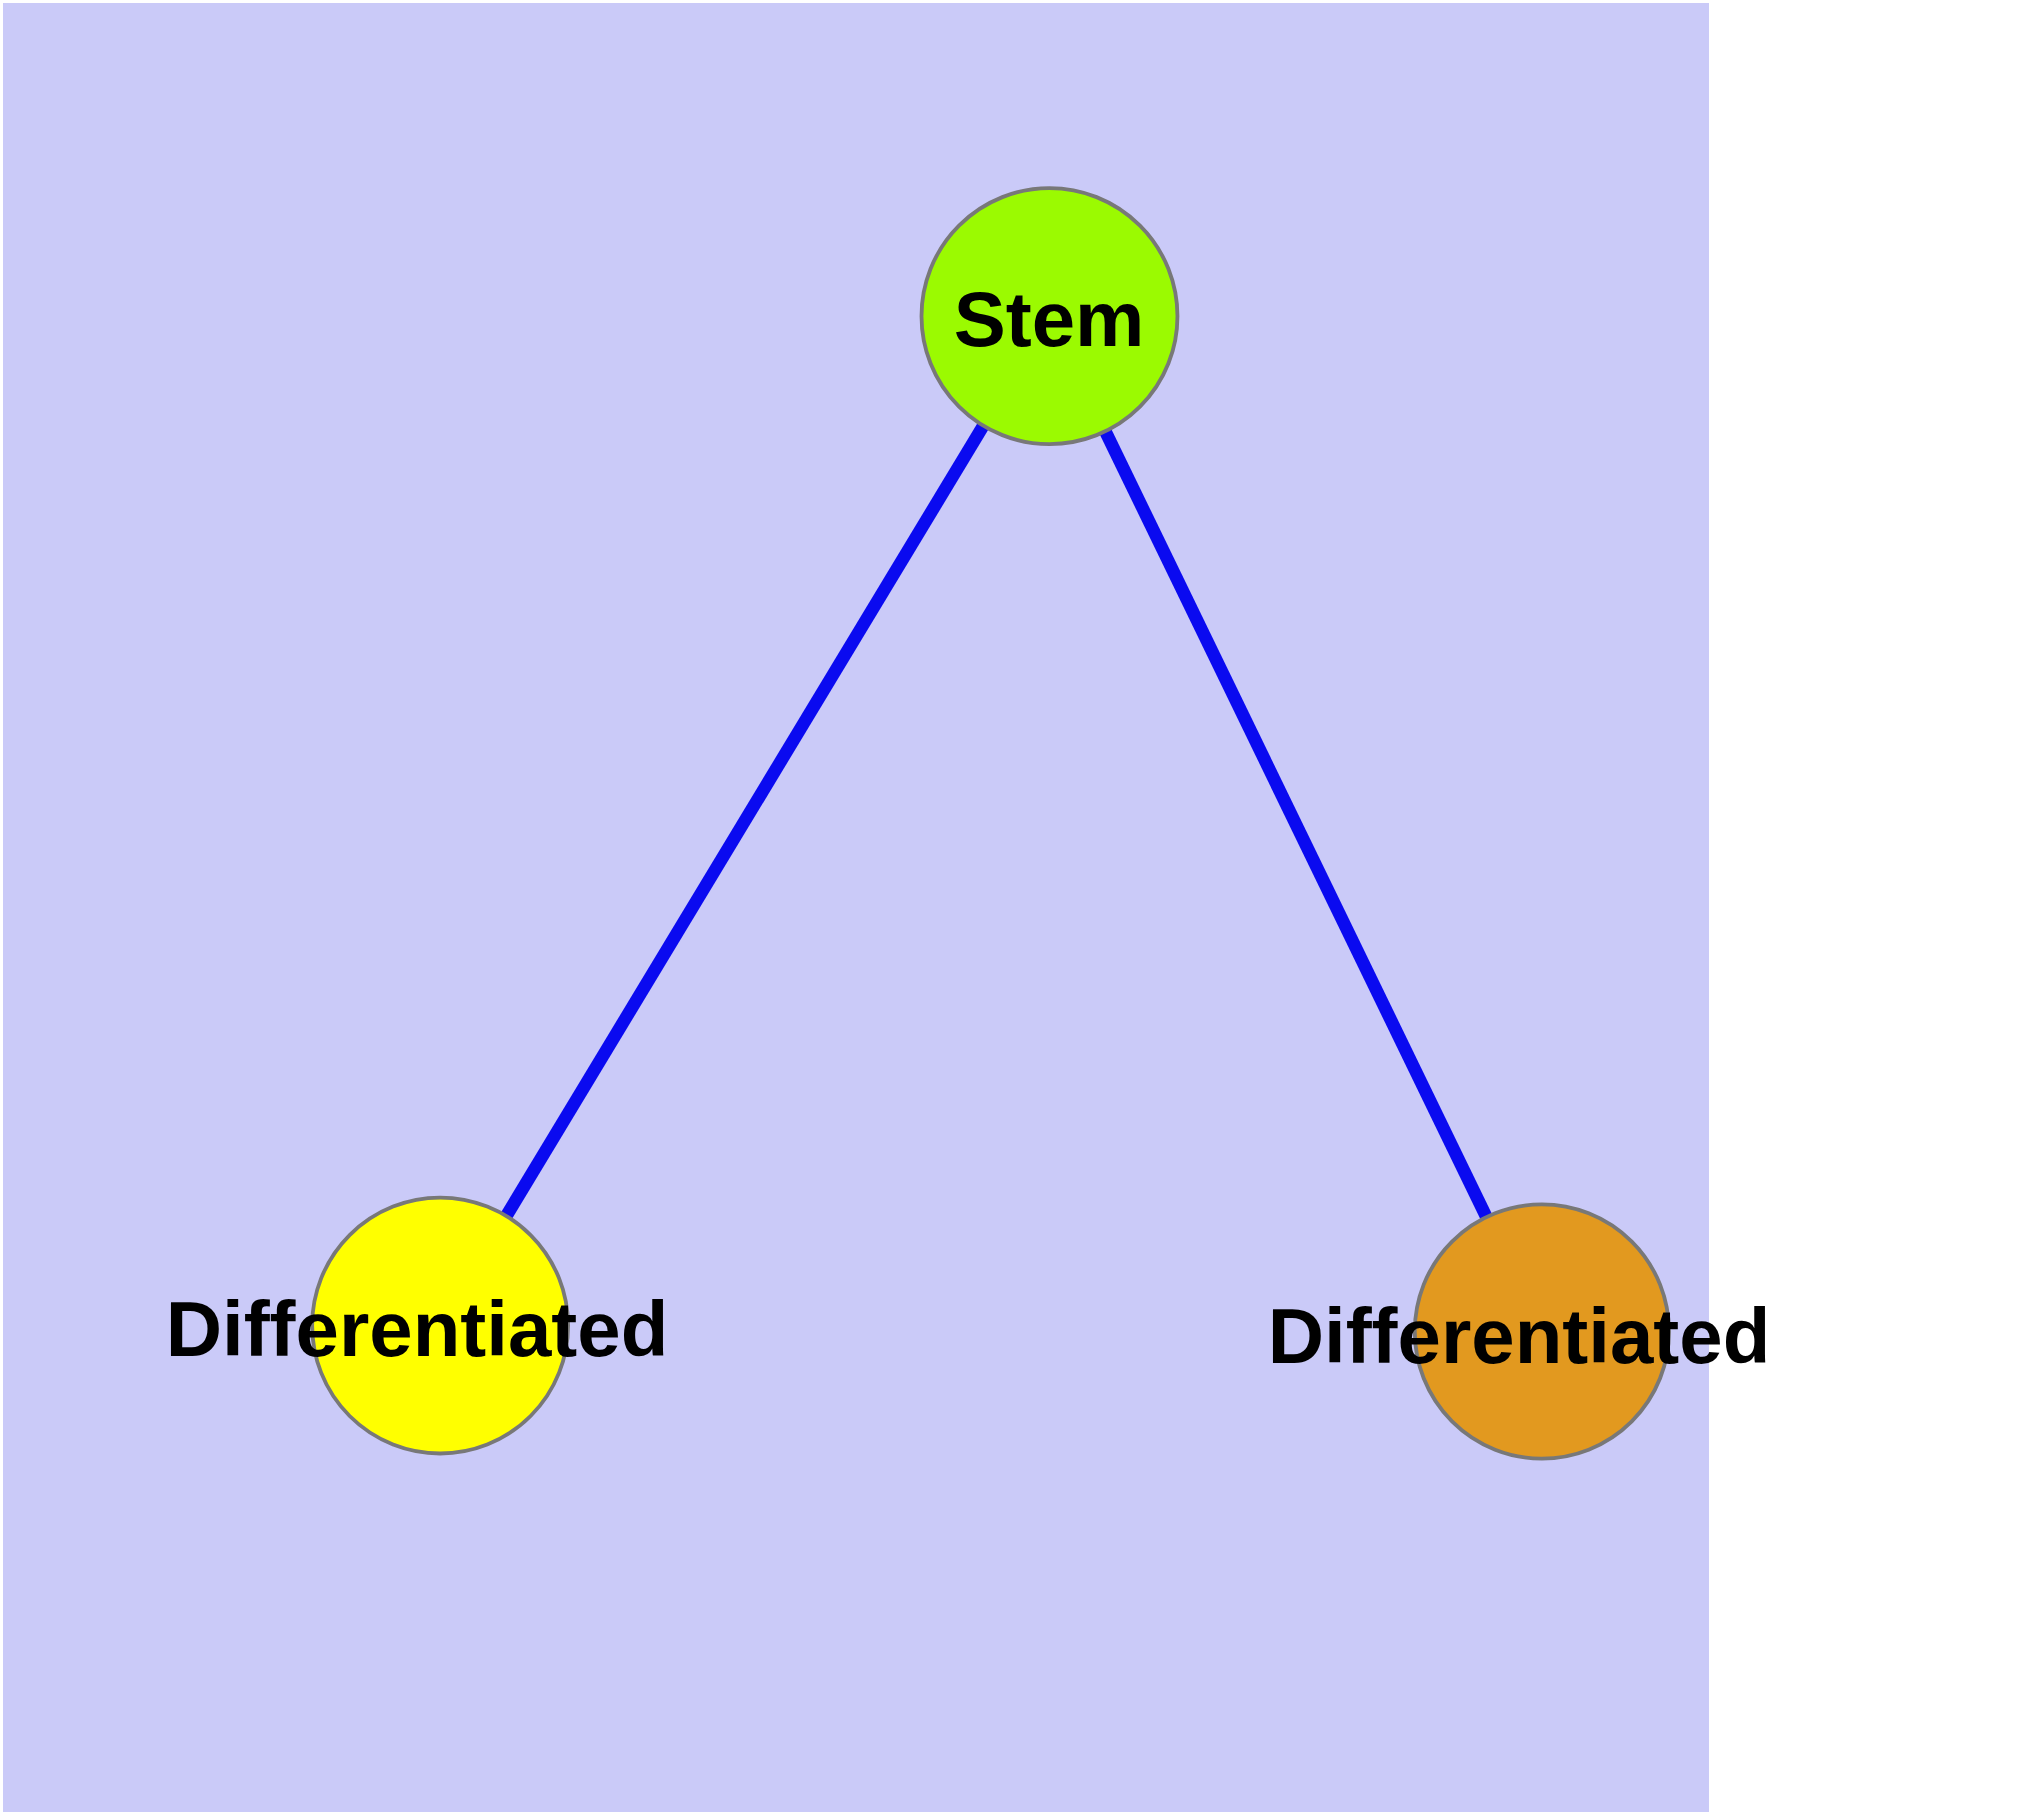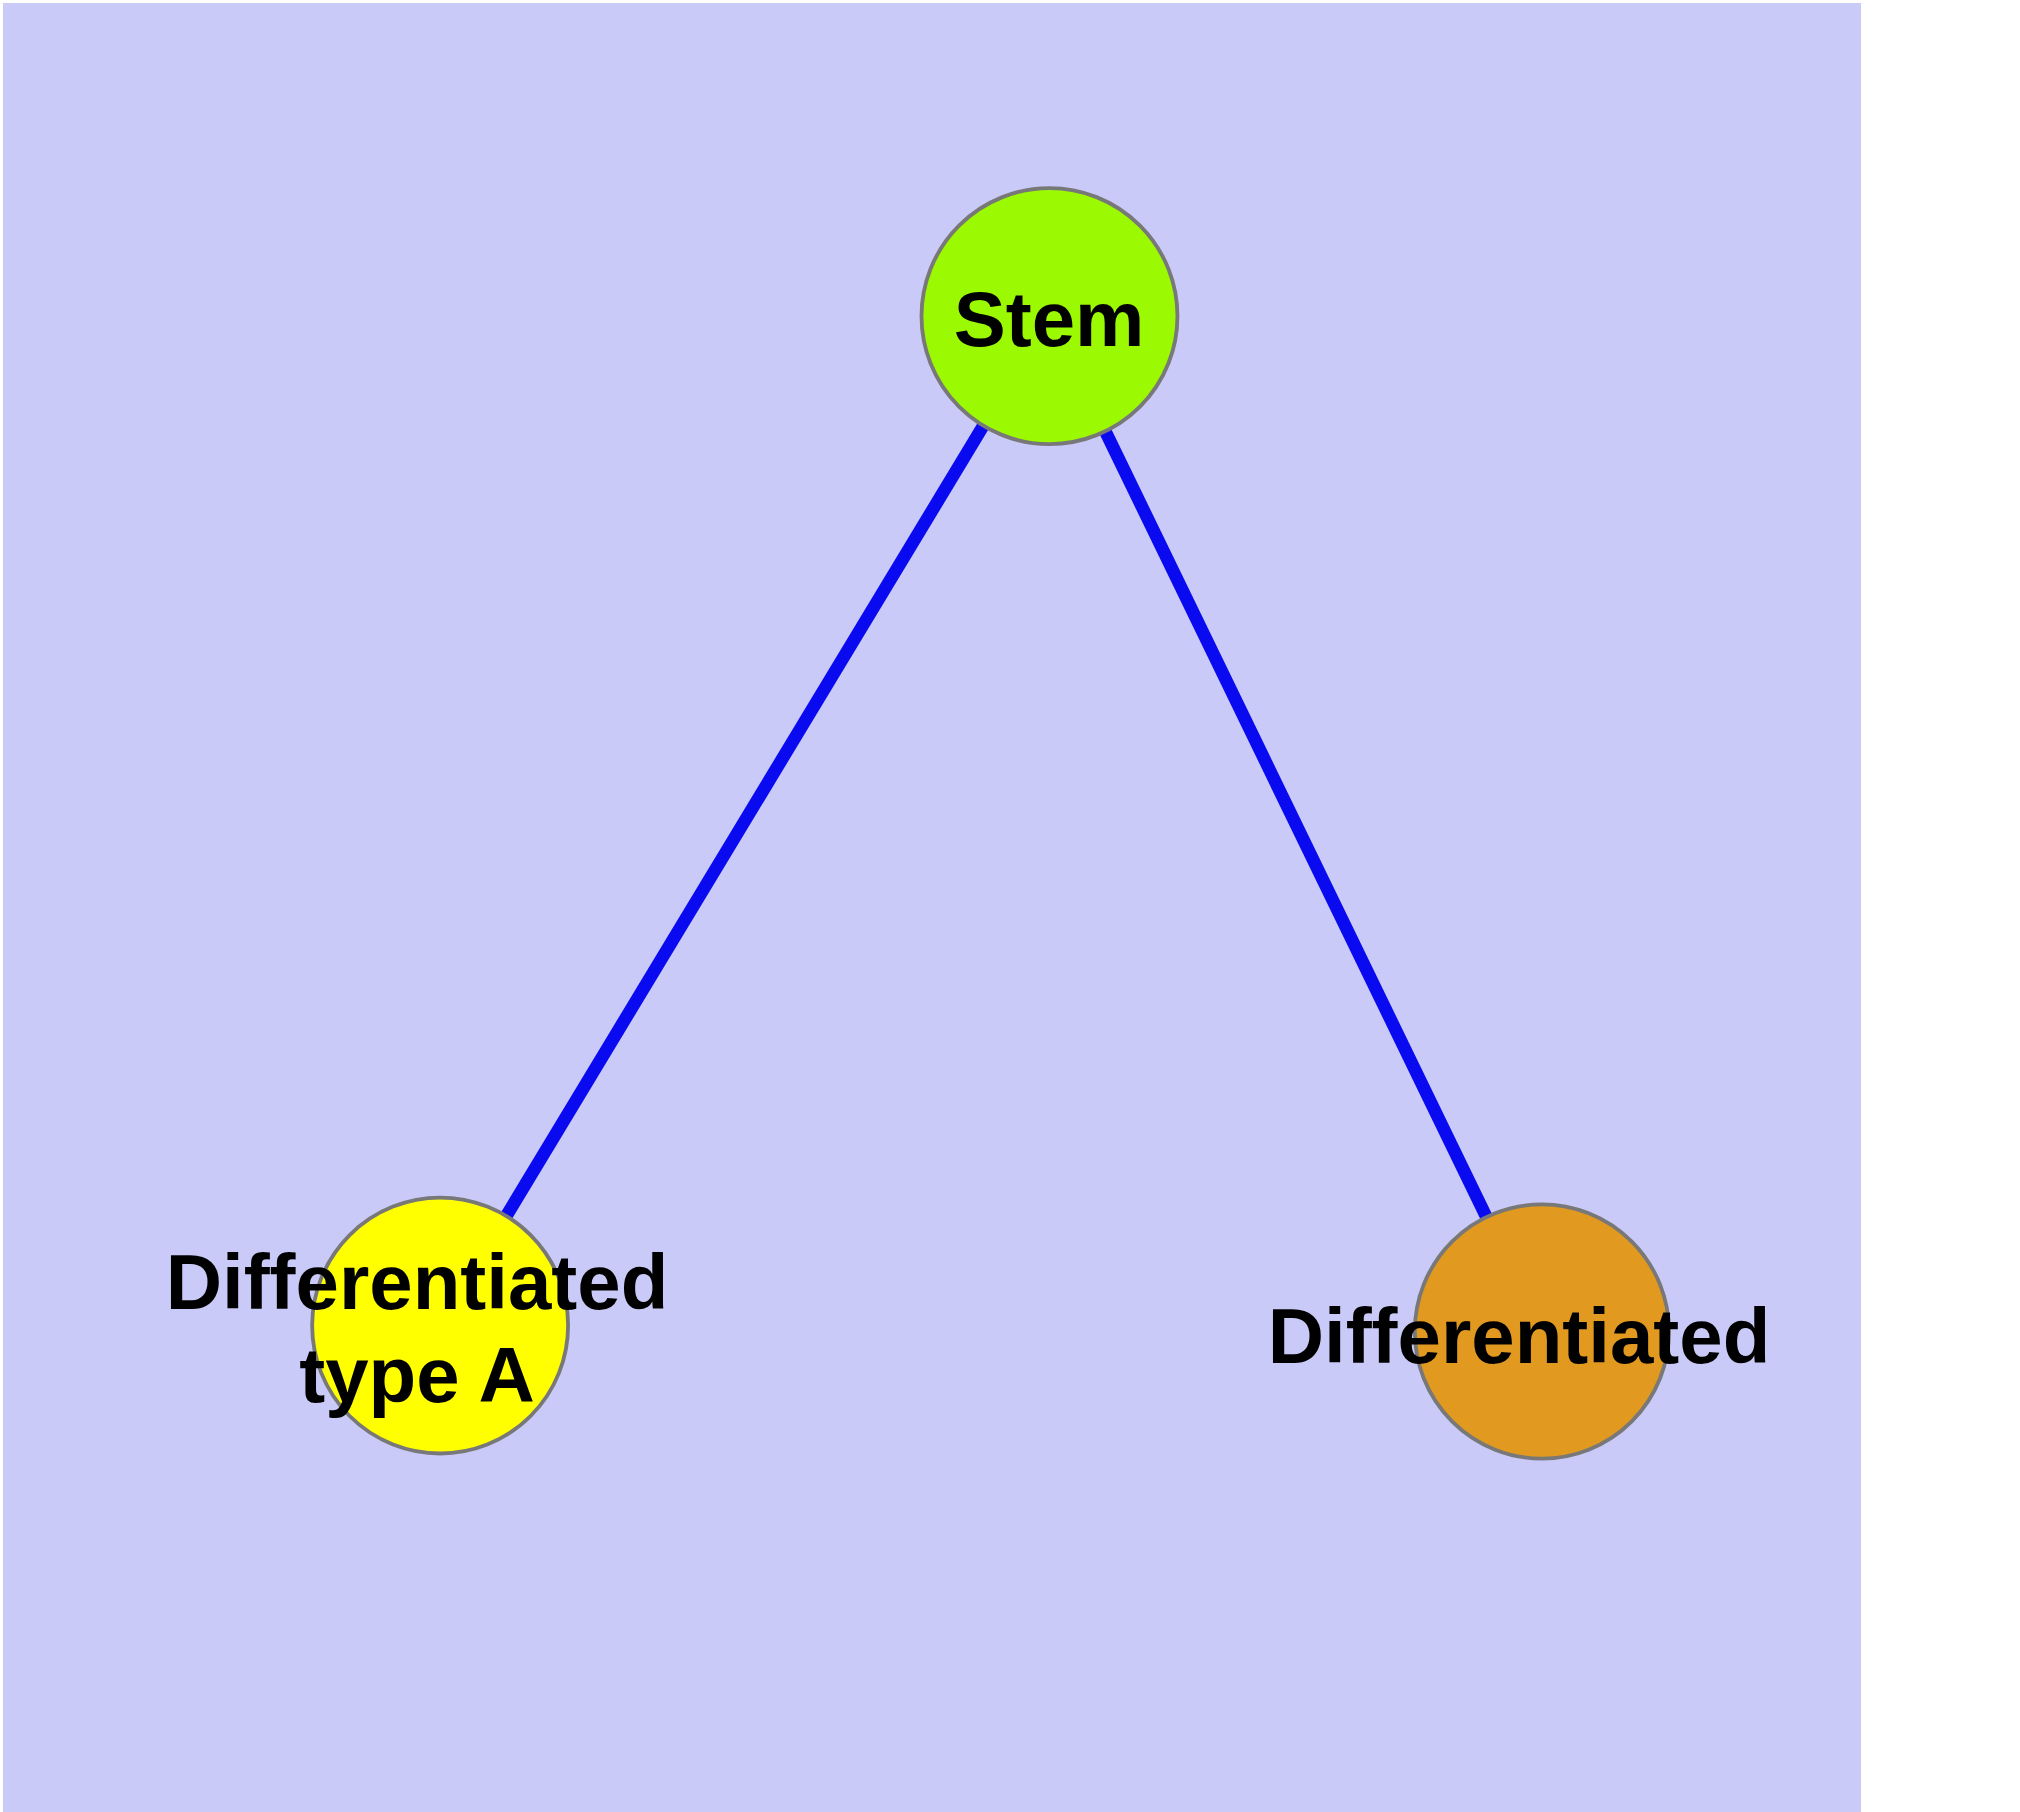--- a/index.html
+++ b/index.html
@@ -6,21 +6,21 @@
     margin: 0;
     padding: 0;
     background: #ffffff;
     width: 2021px;
     height: 1812px;
     overflow: hidden;
     font-family: "Liberation Sans", sans-serif;
   }
   .canvas {
     position: relative;
-    width: 1861px;
+    width: 1709px;
     height: 1812px;
   }
   .plot-bg {
     position: absolute;
     left: 2.5px;
     top: 2.5px;
     right: 0;
     bottom: 0;
   }
   svg.graph {
@@ -64,21 +64,20 @@
 
     <circle class="node" cx="519" cy="1564" r="151" fill="#FFFF00" stroke="#787878"></circle>
 
     <circle class="node" cx="1819" cy="1571" r="150" fill="#E2991F" stroke="#787878"></circle>
   </svg>
 
   <div class="label" style="left:1049px; top:319px;">Stem</div>
 
   <div class="label" style="left:417px; top:1329px;">
     <span>Differentiated</span><br>
-    <span>type A</span>
   </div>
 
   <div class="label" style="left:1519px; top:1336px;">
     <span>Differentiated</span><br>
   </div>
 
 </div>
 
 
 </body></html>

